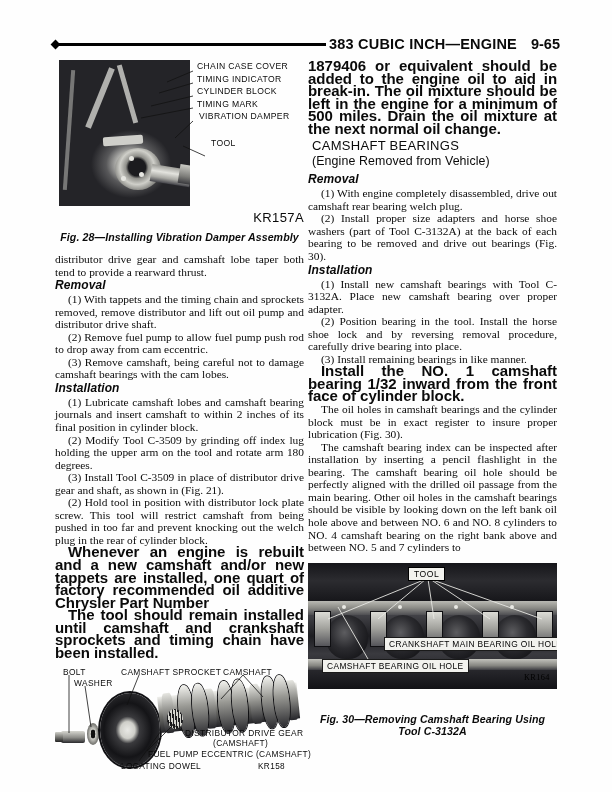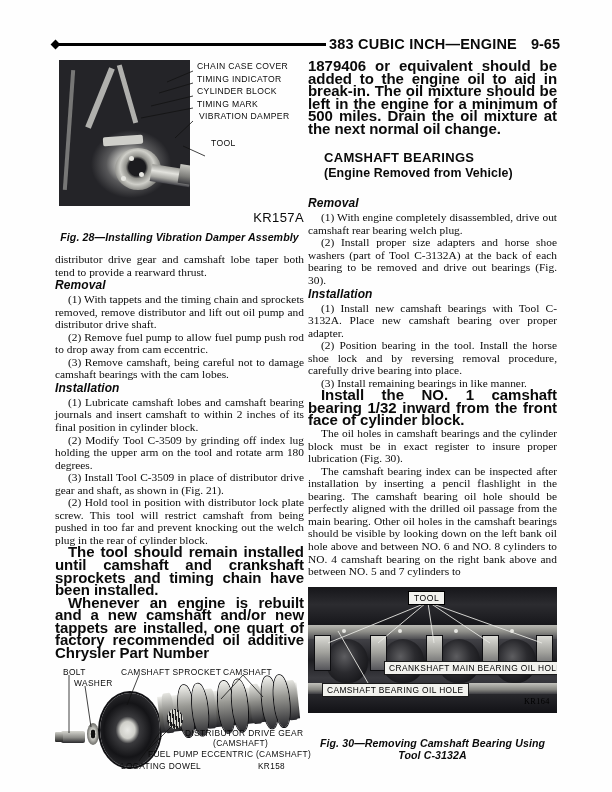--- a/index.html
+++ b/index.html
@@ -86,23 +86,23 @@
   h3.sub {
     margin: 0;
     font-family: "Liberation Sans", sans-serif;
     font-style: italic;
     font-weight: bold;
     font-size: 12px;
     line-height: 15px;
     letter-spacing: 0.1px;
   }
   h2.sect {
-    margin: 16px;
-    font-family: "Liberation Sans", sans-serif;
-    font-weight: bold;
+    margin: 4px;
+    font-family: "Liberation Sans", sans-serif;
+    font-weight: normal;
     font-size: 13px;
     line-height: 14.5px;
     letter-spacing: 0.3px;
   }
   h2.sect .sub2 {
     display: block;
     font-size: 12.4px;
     letter-spacing: 0.1px;
   }
   .sp-before { margin-top: 9px; }
@@ -437,22 +437,22 @@
     <p>(1)  With tappets and the timing chain and sprockets removed, remove distributor and lift out oil pump and distributor drive shaft.</p>
     <p>(2)  Remove fuel pump to allow fuel pump push rod to drop away from cam eccentric.</p>
     <p>(3)  Remove camshaft, being careful not to damage camshaft bearings with the cam lobes.</p>
 
     <h3 class="sub sp-before">Installation</h3>
     <p>(1)  Lubricate camshaft lobes and camshaft bearing journals and insert camshaft to within 2 inches of its final position in cylinder block.</p>
     <p>(2)  Modify Tool C-3509 by grinding off index lug holding the upper arm on the tool and rotate arm 180 degrees.</p>
     <p>(3)  Install Tool C-3509 in place of distributor drive gear and shaft, as shown in (Fig. 21).</p>
     <p>(2)  Hold tool in position with distributor lock plate screw. This tool will restrict camshaft from being pushed in too far and prevent knocking out the welch plug in the rear of cylinder block.</p>
 
+    <p class="bold">Whenever an engine is rebuilt and a new camshaft and/or new tappets are installed, one quart of factory recommended oil additive Chrysler Part Number</p>
     <p class="bold">The tool should remain installed until camshaft and crankshaft sprockets and timing chain have been installed.</p>
-    <p class="bold">Whenever an engine is rebuilt and a new camshaft and/or new tappets are installed, one quart of factory recommended oil additive Chrysler Part Number</p>
 
     <div class="fig29">
       <div class="f29-bolt"></div>
       <div class="f29-washer"></div>
       <div class="f29-gearteeth"></div>
       <div class="f29-gear"></div>
 
       <div class="f29-cam">
         <div class="f29-journal" style="left:4px;"></div>
         <div class="f29-journal" style="left:46px;"></div>

